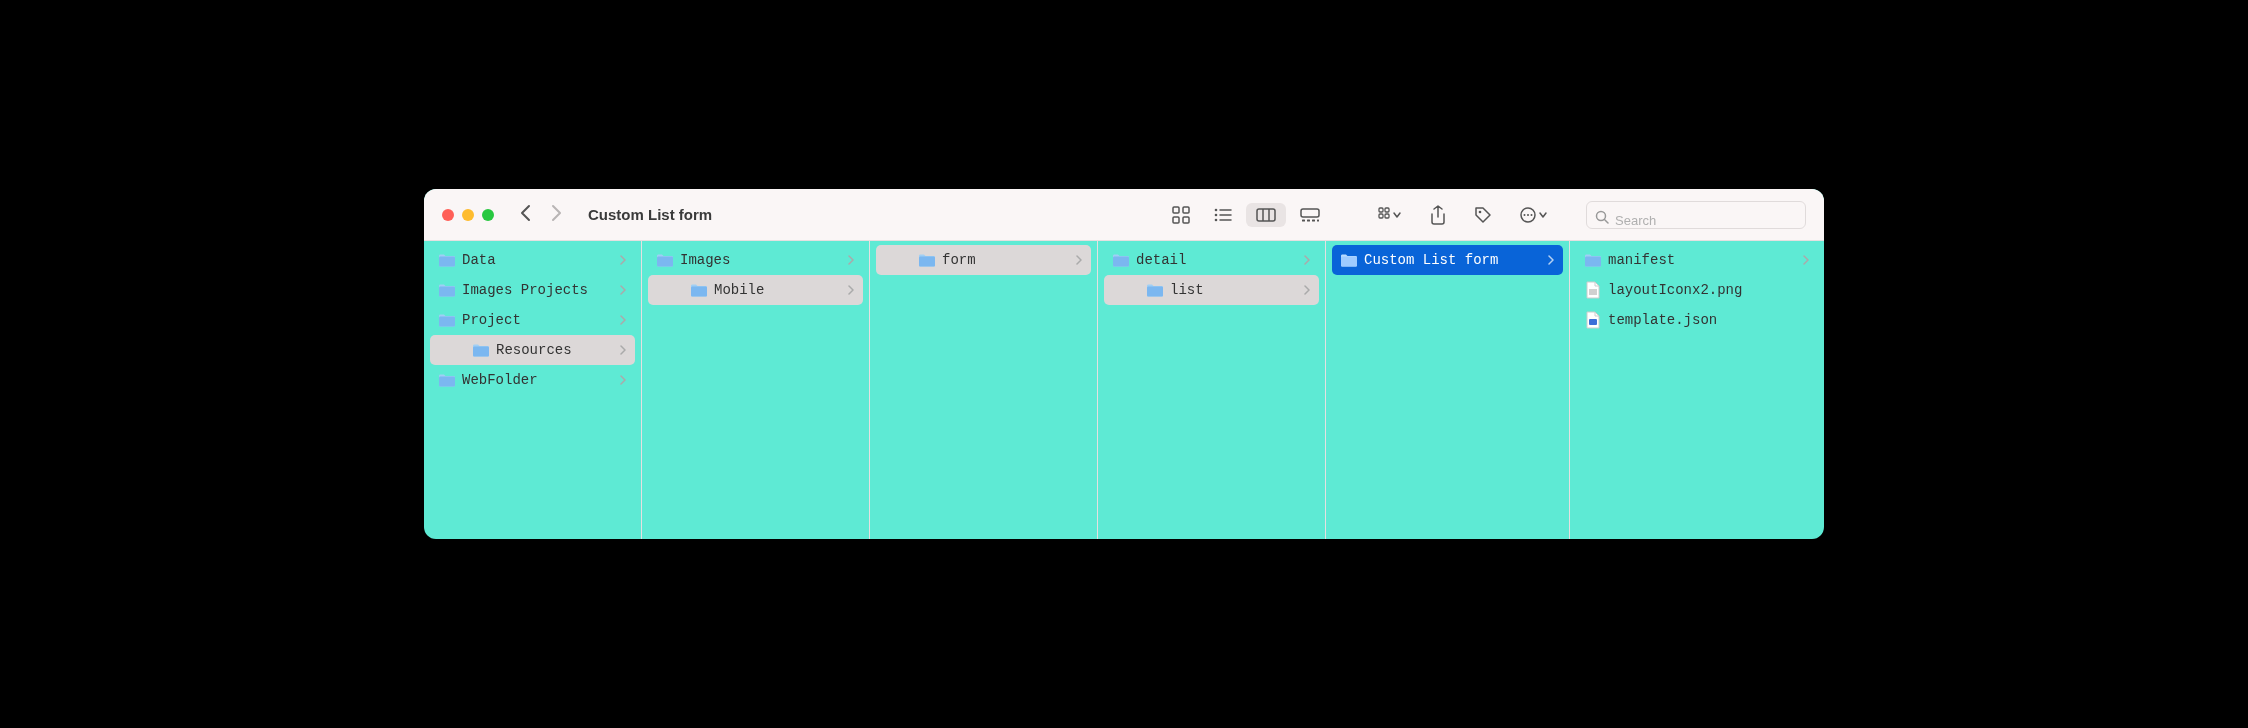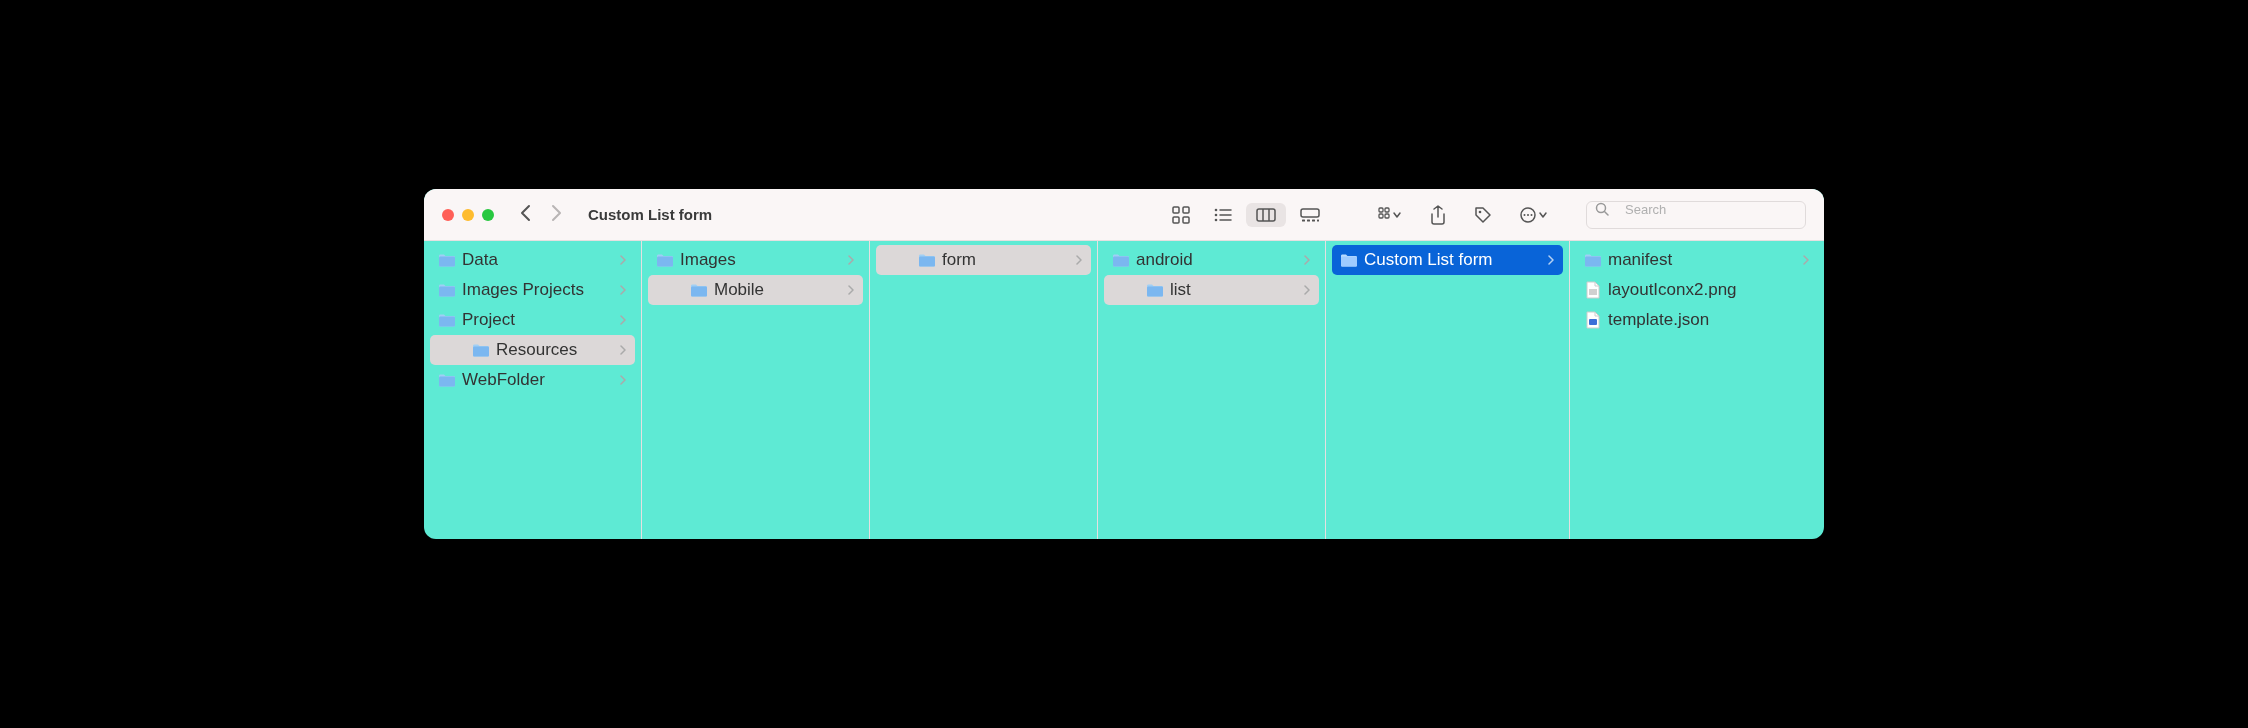--- a/index.html
+++ b/index.html
@@ -99,23 +99,23 @@
       cursor: pointer;
       display: flex;
       align-items: center;
     }
     .search-box {
       width: 220px;
       height: 28px;
       border: 1px solid #e0dbdb;
       border-radius: 6px;
       display: flex;
-      align-items: flex-start;
+      align-items: flex-end;
       padding: 0 8px;
-      gap: 16px;
+      gap: 6px;
       color: #999;
     }
     .search-input {
       border: none;
       outline: none;
       background: transparent;
       font-size: 13px;
       flex: 1;
       color: #555;
     }
@@ -150,26 +150,27 @@
     }
     .item.path {
       background: #dcd8d8;
       padding-left: 42px;
     }
     .item.selected {
       background: #0964d8;
       color: #fff;
     }
     .item-label {
-      font-size: 17px;
+      font-size: 14px;
       color: #333;
       flex: 1;
       white-space: nowrap;
       overflow: hidden;
       text-overflow: ellipsis;
+      font-family: Liberation Mono, monospace;
     }
     .item.selected .item-label {
       color: #fff;
     }
     .chevron {
       color: #aaa;
       flex-shrink: 0;
     }
     .item.selected .chevron {
       color: rgba(255,255,255,0.7);
@@ -374,21 +375,21 @@
             <path d="M1 1 L5 5 L1 9" stroke="currentColor" stroke-width="1.5" fill="none" stroke-linecap="round" stroke-linejoin="round"></path>
           </svg>
         </div>
       </div>
       <div class="column">
         <div class="item">
           <svg class="folder-icon" width="18" height="15" viewBox="0 0 18 15">
             <path d="M1 3 C1 2 1.5 1.5 2.5 1.5 L6 1.5 L7.5 3 L15.5 3 C16.5 3 17 3.5 17 4.5 L17 12 C17 13 16.5 13.5 15.5 13.5 L2.5 13.5 C1.5 13.5 1 13 1 12 Z" fill="#a0cff5"></path>
             <path d="M1 5 C1 4 1.5 3.5 2.5 3.5 L15.5 3.5 C16.5 3.5 17 4 17 5 L17 12 C17 13 16.5 13.5 15.5 13.5 L2.5 13.5 C1.5 13.5 1 13 1 12 Z" fill="#7bb7f0"></path>
           </svg>
-          <span class="item-label">android</span>
+          <span class="item-label">detail</span>
           <svg class="chevron" width="7" height="10" viewBox="0 0 7 10">
             <path d="M1 1 L5 5 L1 9" stroke="currentColor" stroke-width="1.5" fill="none" stroke-linecap="round" stroke-linejoin="round"></path>
           </svg>
         </div>
         <div class="item path">
           <svg class="folder-icon" width="18" height="15" viewBox="0 0 18 15">
             <path d="M1 3 C1 2 1.5 1.5 2.5 1.5 L6 1.5 L7.5 3 L15.5 3 C16.5 3 17 3.5 17 4.5 L17 12 C17 13 16.5 13.5 15.5 13.5 L2.5 13.5 C1.5 13.5 1 13 1 12 Z" fill="#a0cff5"></path>
             <path d="M1 5 C1 4 1.5 3.5 2.5 3.5 L15.5 3.5 C16.5 3.5 17 4 17 5 L17 12 C17 13 16.5 13.5 15.5 13.5 L2.5 13.5 C1.5 13.5 1 13 1 12 Z" fill="#7bb7f0"></path>
           </svg>
           <span class="item-label">list</span>

